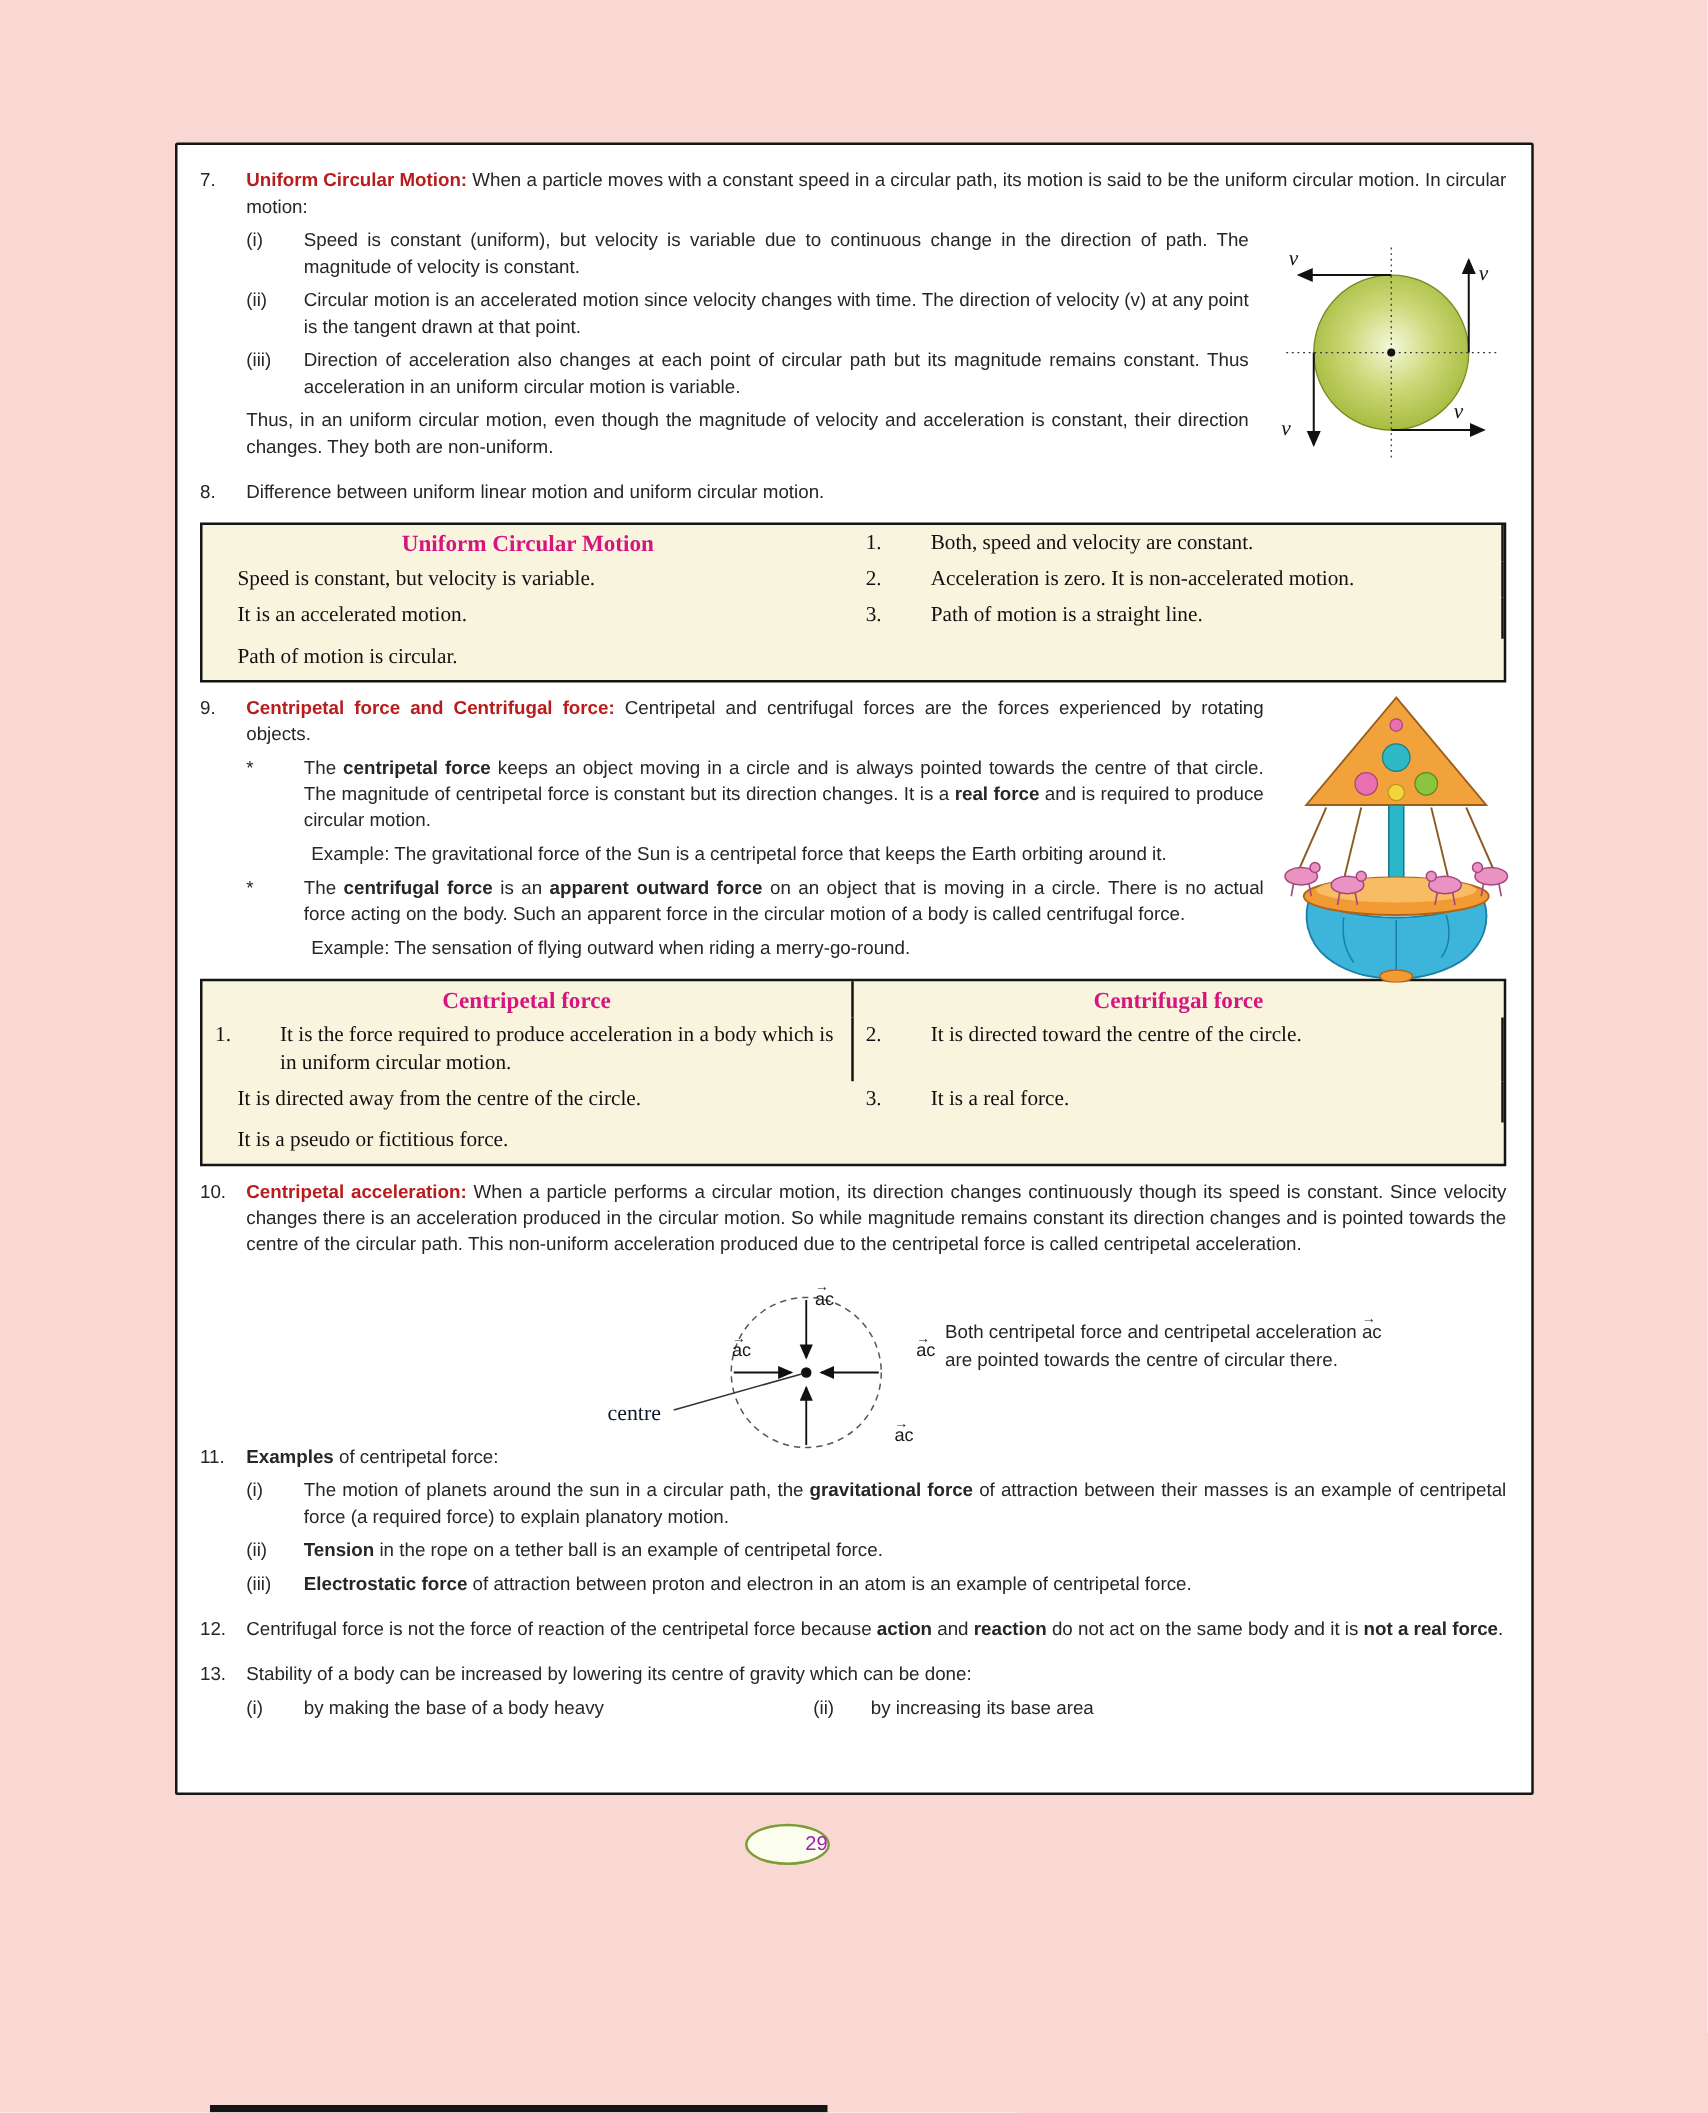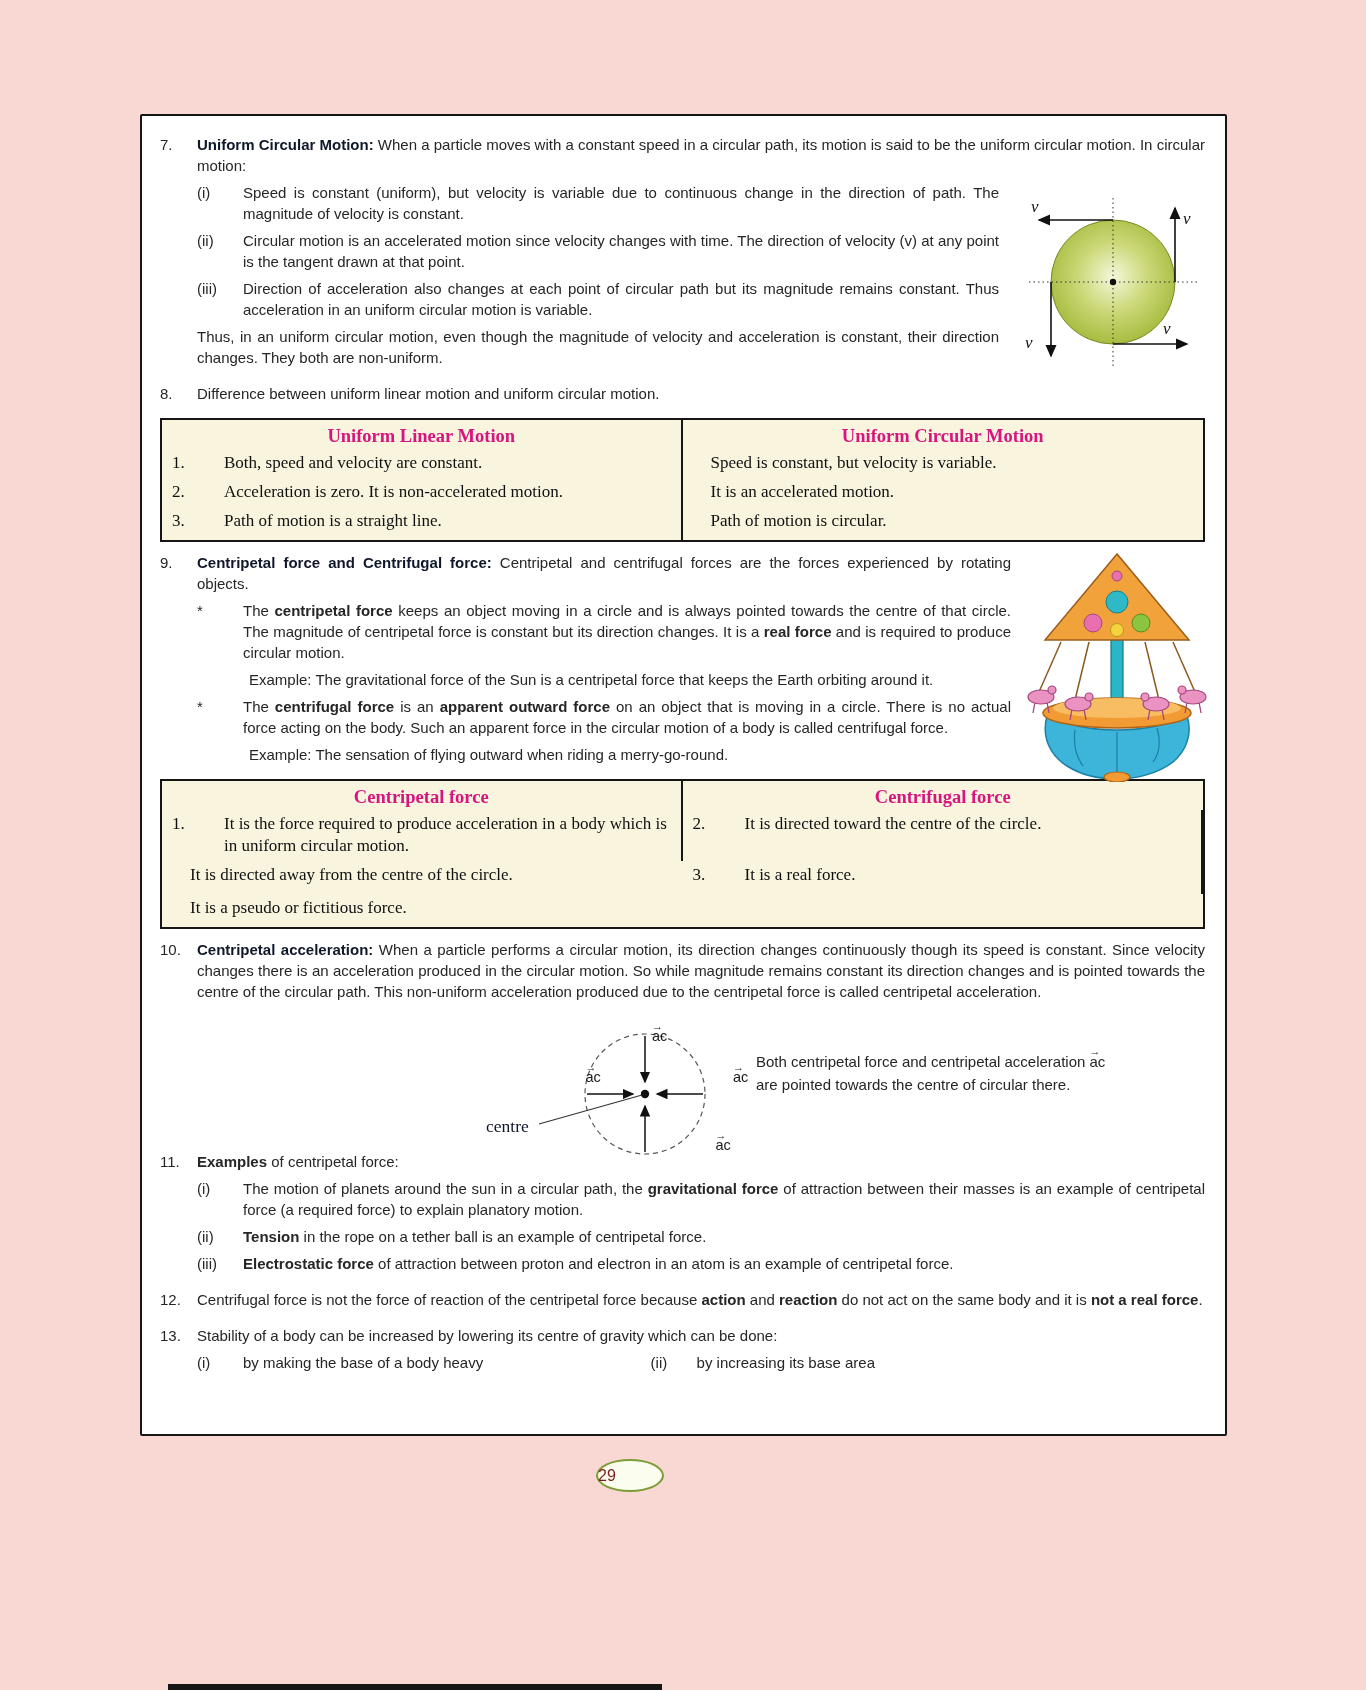--- a/index.html
+++ b/index.html
@@ -22,21 +22,21 @@
   .body { flex:1; min-width:0; position:relative; }
   p { margin:0 0 6px; }
   .just { text-align:justify; }
   .sub { display:flex; margin:0 0 6px; }
   .sub-label { width:46px; flex-shrink:0; }
   .sub-text { flex:1; min-width:0; }
   .example { margin:0 0 6px 52px; }
   .narrow { width:calc(100% - 206px); }
   .narrow9 { width:calc(100% - 194px); }
   .b { font-weight:bold; }
-  .mag { color:#0f172a; font-weight:bold; }
+  .mag { color:#b91c1c; font-weight:bold; }
 
   .circ-diagram { position:absolute; top:50px; right:-4px; width:196px; height:196px; }
   .v-label { position:absolute; font-family:"Liberation Serif", serif; font-style:italic; font-size:17px; color:#111; }
   .v-top { left:18px; top:12px; }
   .v-right { left:170px; top:24px; }
   .v-left { left:12px; top:148px; }
   .v-bottom { left:150px; top:134px; }
 
   .carousel { position:absolute; top:-2px; right:-6px; width:188px; height:232px; }
 
@@ -63,22 +63,22 @@
   .ac-note { position:absolute; left:596px; top:28px; width:374px; line-height:23px; }
 
   .s13-row { display:flex; margin-top:4px; }
   .s13-col { display:flex; }
   .s13-col.a { width:45%; }
   .s13-col.bcol { flex:1; }
 
   .page-num-oval {
     position:absolute; left:596px; top:1459px; width:68px; height:33px;
     border:2px solid #7d9c35; border-radius:50%; background:#fbfdee;
-    display:flex; align-items:center; justify-content:flex-start;
-    font-size:16px; color:#7f1d1d;
+    display:flex; align-items:center; justify-content:flex-end;
+    font-size:16px; color:#a21caf;
   }
   .bottom-bar { position:absolute; left:168px; top:1684px; width:494px; height:6px; background:#151515; }
 </style>
 </head>
 <body>
 
 <div class="page">
   <div class="content-box">
 
     <div class="sec first">
@@ -130,21 +130,20 @@
     </div>
 
     <div class="sec">
       <div class="num">8.</div>
       <div class="body">
         <p><span>Difference between uniform linear motion and uniform circular motion.</span></p>
       </div>
     </div>
 
     <div class="tbl">
-      <div class="th cl">Uniform Linear Motion</div>
       <div class="th">Uniform Circular Motion</div>
 
       <div class="cell cl">
         <span class="rn">1.</span>
         <span class="ct">Both, speed and velocity are constant.</span>
       </div>
       <div class="cell right-cell">
         <span class="ct">Speed is constant, but velocity is variable.</span>
       </div>
 

